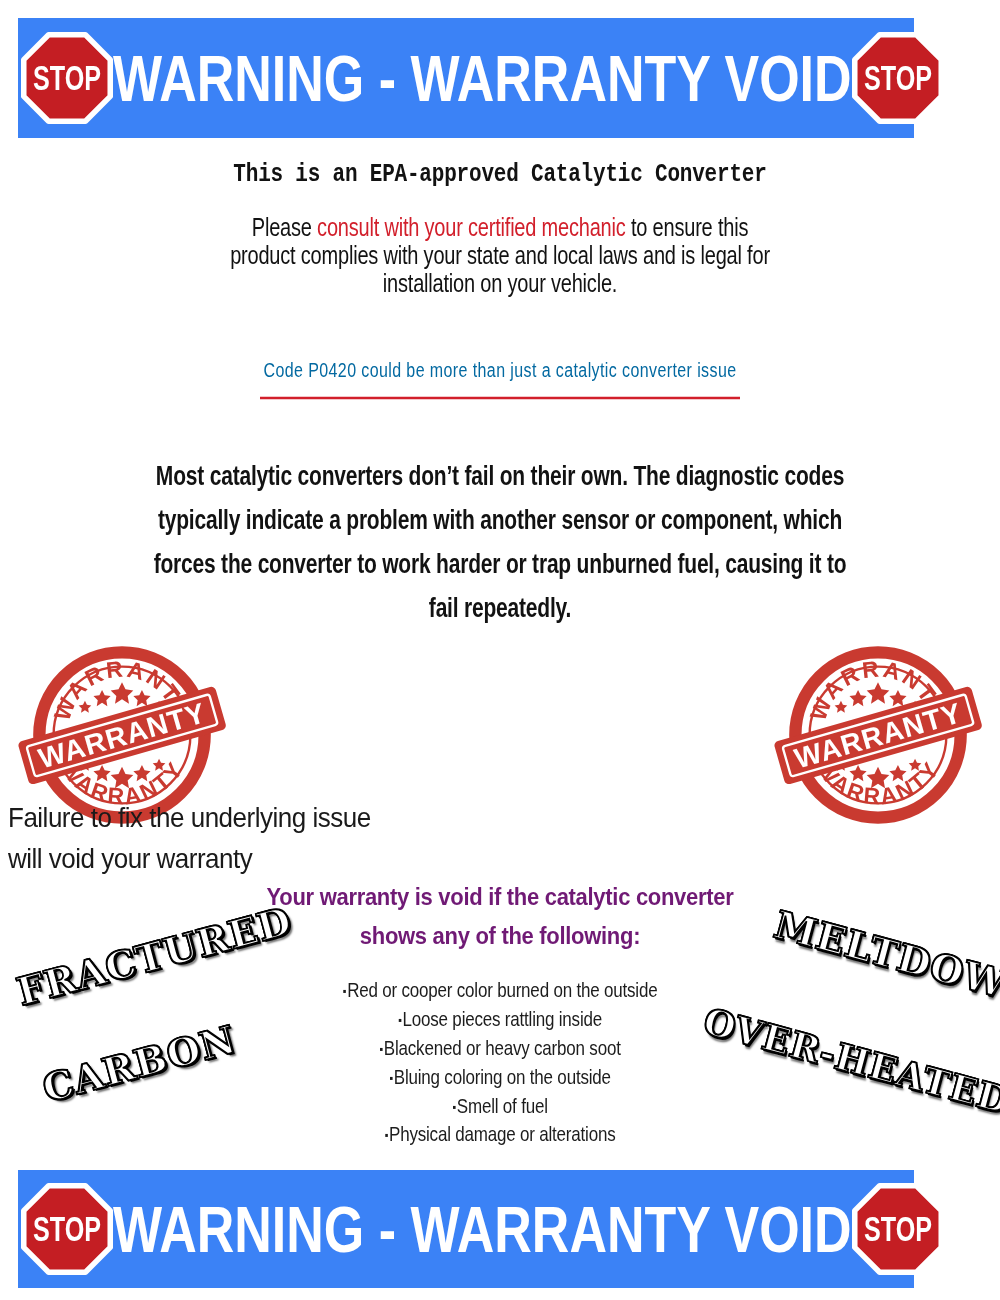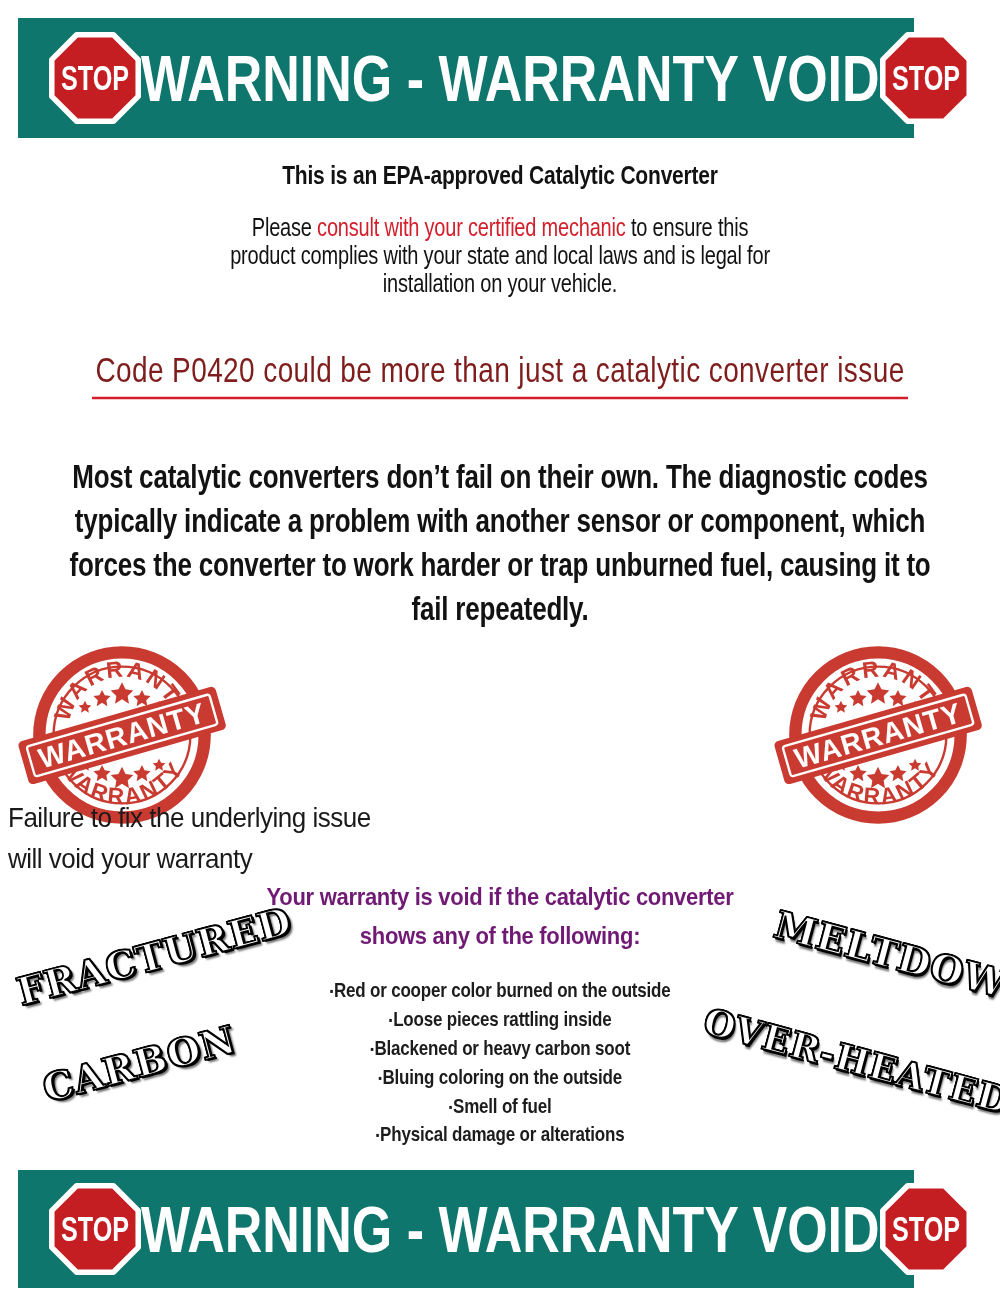--- a/index.html
+++ b/index.html
@@ -6,62 +6,62 @@
   html,body { background:#ffffff; }
   .page {
     position:relative; width:1000px; height:1300px; margin:0 auto;
     background:#ffffff; overflow:hidden;
     font-family:"Liberation Sans", sans-serif;
     color:#121212;
   }
   
   .banner {
     position:absolute; left:18px; width:896px; height:120px;
-    background:#0f766e; display:flex; align-items:center;
-    justify-content:space-between; padding:0 31px;
+    background:#3b82f6; display:flex; align-items:center;
+    justify-content:space-between; padding:0 3px;
   }
   .banner-top { top:18px; }
   .banner-bottom { top:1170px; height:118px; }
   .banner-title-wrap { flex:1; }
   .banner-title {
     display:inline-block; color:#ffffff; font-weight:bold; font-size:52px;
     letter-spacing:0px; transform:scaleY(1.25); white-space:nowrap;
   }
   .stop-svg { width:92px; height:92px; flex:0 0 auto; }
   .stop-text {
     font-family:"Liberation Sans", sans-serif; font-weight:bold;
     fill:#ffffff; font-size:38px; text-anchor:middle;
   }
   
   .cline { display:block; transform-origin:50% 50%; }
   
   .intro-title {
     position:absolute; top:161px; left:0; width:100%; text-align:center;
-    font-size:21px; font-weight:bold; line-height:28px; letter-spacing:-0.2px;
+    font-size:21px; font-weight:bold; line-height:28px; letter-spacing:-0.2px;font-family:Liberation Mono, monospace;
   }
   .intro-title .cline, .consult .cline { transform:scaleY(1.25); }
   .consult {
     position:absolute; top:213px; left:0; width:100%; text-align:center;
     font-size:20px; font-weight:normal; line-height:28px; letter-spacing:-0.2px;
   }
   .red-inline { color:#d21f2b; }
   
   .code-heading {
     position:absolute; top:352px; left:0; width:100%; text-align:center;
-    font-size:28px; font-weight:normal; line-height:38px;
-    color:#7f1d1d; letter-spacing:0.4px;
+    font-size:16px; font-weight:normal; line-height:38px;
+    color:#0369a1; letter-spacing:0.4px;
   }
   .code-heading .underlined {
     display:inline-block; transform:scaleY(1.25); transform-origin:50% 50%;
     border-bottom:2px solid #d21f2b; padding:0 3px 2px 3px;
   }
   
   .diagnosis {
     position:absolute; top:454px; left:0; width:100%; text-align:center;
-    font-size:26px; font-weight:bold; line-height:44px; letter-spacing:-0.2px;
+    font-size:21px; font-weight:bold; line-height:44px; letter-spacing:-0.2px;
   }
   .diagnosis .cline { transform:scaleY(1.3); }
   
   .stamp { position:absolute; width:190px; height:190px; overflow:visible; }
   .stamp-left  { left:27px;  top:640px; }
   .stamp-right { left:783px; top:640px; }
   .stamp-arc {
     font-family:"Liberation Sans", sans-serif; font-weight:bold;
     font-size:24px; fill:#c93a30; letter-spacing:2.5px; text-anchor:middle;
   }
@@ -85,21 +85,21 @@
   
   .void-notice {
     position:absolute; top:877px; left:0; width:100%; text-align:center;
     font-size:22px; font-weight:bold; line-height:39px;
     letter-spacing:-0.3px; color:#701a75;
   }
   .void-notice .cline { transform:scaleY(1.12); }
   
   .void-list {
     position:absolute; top:976px; left:0; width:100%; text-align:center;
-    font-size:17px; font-weight:bold; line-height:28px;
+    font-size:17px; font-weight:normal; line-height:28px;
     letter-spacing:-0.2px; list-style:none; color:#1c1c1c;
   }
   .void-list li { display:block; transform:scaleY(1.15); transform-origin:50% 50%; }
   .bullet-marker { font-size:0.62em; vertical-align:0.18em; margin-right:1px; }
   
   .decor {
     position:absolute; font-family:"DejaVu Serif", serif; font-weight:bold;
     font-size:38px; color:#ffffff; white-space:nowrap; text-align:center;
     -webkit-text-stroke:1.6px #000000;
     text-shadow:2px 2px 0 #000, 1px 1px 0 #000, -1px -1px 0 #000,

